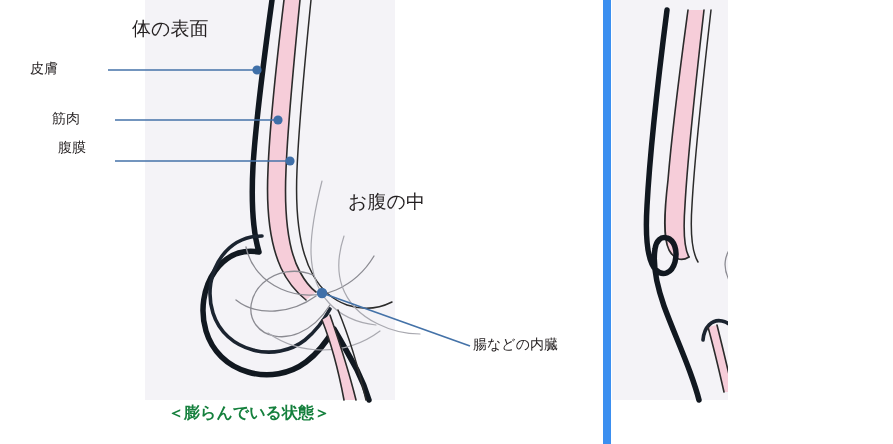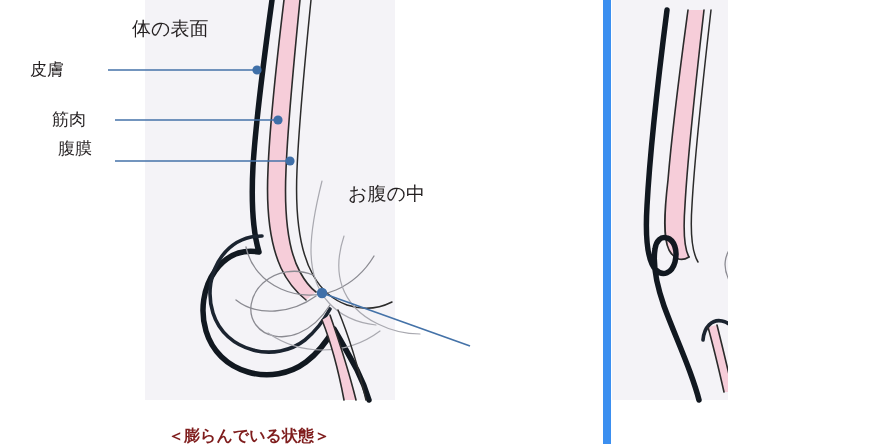--- a/index.html
+++ b/index.html
@@ -38,34 +38,34 @@
     top: 0;
     left: 0;
     overflow: visible;
   }
   #left-fig  { left: 0px;   top: 0px; width: 600px; height: 400px; }
   #right-fig { left: 612px; top: 0px; width: 281px; height: 400px; }
 
   .lbl {
     position: absolute;
     color: #231f20;
-    font-size: 17px;
+    font-size: 14px;
     line-height: 1;
     white-space: nowrap;
   }
   .lbl-title { font-size: 19px; }
 
   .caption {
     position: absolute;
     font-size: 16px;
     font-weight: bold;
     white-space: nowrap;
     line-height: 1;
   }
-  #cap-left  { left: 168px; top: 405px; color: #7f1d1d; margin-top: 23px; }
+  #cap-left  { left: 168px; top: 405px; color: #15803d; }
   #cap-right { left: 636px; top: 405px; color: #3b6fd4; }
 
   
   .skin      { fill: none; stroke: #111820; stroke-width: 5.5; stroke-linecap: round; stroke-linejoin: round; }
   .skin-thin { fill: none; stroke: #1b2430; stroke-width: 3.6; stroke-linecap: round; stroke-linejoin: round; }
   .musc-out  { fill: none; stroke: #2b2b2b; stroke-width: 1.6; stroke-linecap: round; stroke-linejoin: round; }
   .musc-fill { fill: #f6cdd9; stroke: none; }
   .perit     { fill: none; stroke: #2b2b2b; stroke-width: 1.5; stroke-linecap: round; stroke-linejoin: round; }
   .gut       { fill: none; stroke: #8b8b92; stroke-width: 1.3; stroke-linecap: round; stroke-linejoin: round; }
   .gut-soft  { fill: none; stroke: #a9a9b0; stroke-width: 1.2; stroke-linecap: round; stroke-linejoin: round; }
@@ -201,19 +201,20 @@
   </svg>
 
   <div class="lbl lbl-title" id="lbl-title" style="left:132px; top:19px;">体の表面</div>
 
   <div class="lbl" id="lbl-skin" style="left:30px; top:61px;">皮膚</div>
 
   <div class="lbl" id="lbl-muscle" style="left:52px; top:111px;">筋肉</div>
 
   <div class="lbl" id="lbl-peritoneum" style="left:58px; top:140px;">腹膜</div>
 
-  <div class="lbl lbl-title" id="lbl-inside" style="left:348px; top:184px;">お腹の中</div>
-
+  <div class="lbl lbl-title" id="lbl-inside" style="left:348px; top:192px;">お腹の中</div>
+
+  <div class="lbl" id="lbl-organs" style="left:473px; top:337px;">腸などの内臓</div>
 
   <div class="caption" id="cap-left">＜膨らんでいる状態＞</div>
 
 
 </div>
 
 </body></html>

